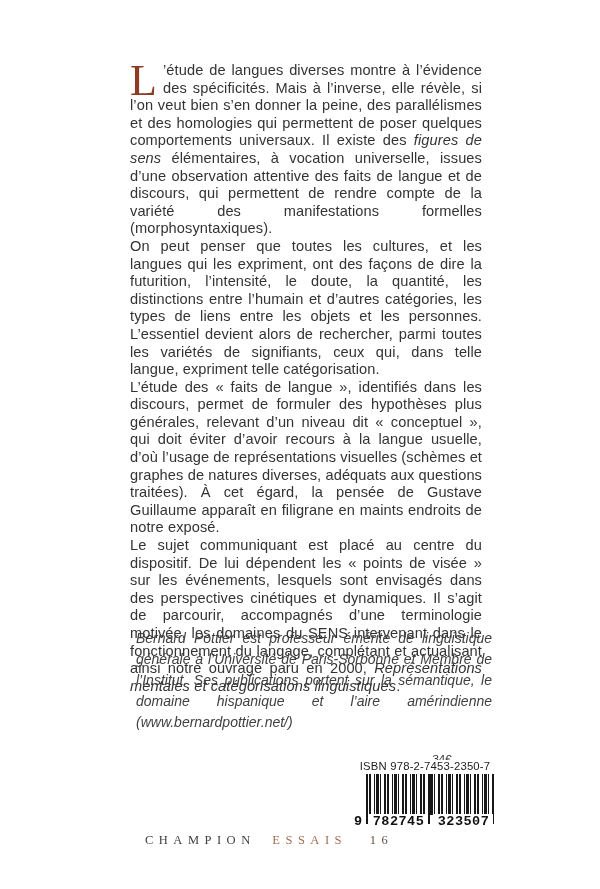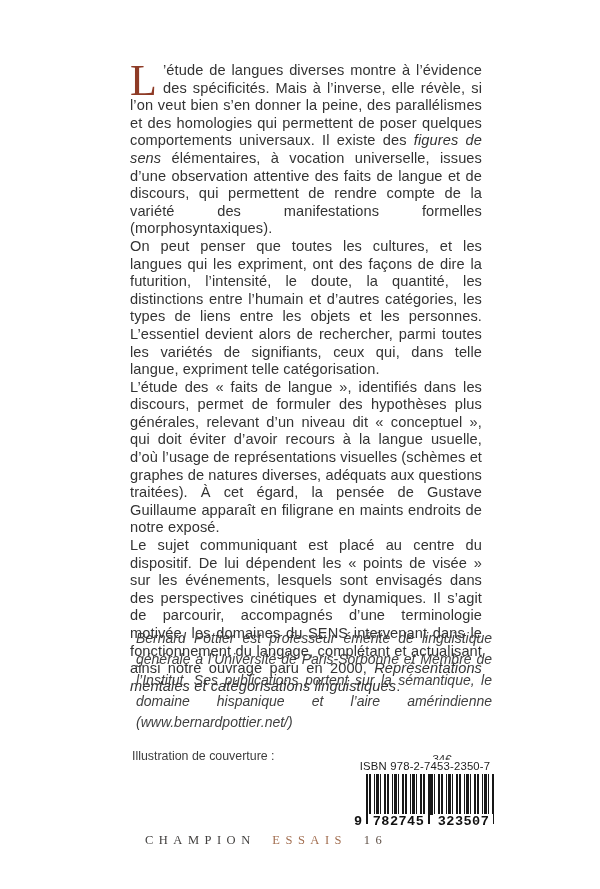--- a/index.html
+++ b/index.html
@@ -134,38 +134,37 @@
     position: absolute;
     left: 145px;
     top: 833px;
     font-family: "Liberation Serif", serif;
     font-size: 12.5px;
     letter-spacing: 5.5px;
     white-space: nowrap;
   }
   .footer-line .publisher { color: #413f3e; }
   .footer-line .series    { color: #a26e50; margin-left: 8px; }
-  .footer-line .number    { color: #5f5046; margin-left: 8px; font-family: Liberation Serif, serif; }
+  .footer-line .number    { color: #5f5046; margin-left: 14px; font-family: Liberation Serif, serif; }
 </style>
 </head>
 <body>
 
 <div id="cover">
 
   <div class="synopsis">
     <p><span class="dropcap">L</span><span>’étude de langues diverses montre à l’évidence des spécificités. Mais à l’inverse, elle révèle, si l’on veut bien s’en donner la peine, des parallélismes et des homologies qui permettent de poser quelques comportements universaux. Il existe des </span><span class="it">figures de sens</span><span> élémentaires, à vocation universelle, issues d’une observation attentive des faits de langue et de discours, qui permettent de rendre compte de la variété des manifestations formelles (morphosyntaxiques).</span></p>
     <p>On peut penser que toutes les cultures, et les langues qui les expriment, ont des façons de dire la futurition, l’intensité, le doute, la quantité, les distinctions entre l’humain et d’autres catégories, les types de liens entre les objets et les personnes. L’essentiel devient alors de rechercher, parmi toutes les variétés de signifiants, ceux qui, dans telle langue, expriment telle catégorisation.</p>
     <p>L’étude des « faits de langue », identifiés dans les discours, permet de formuler des hypothèses plus générales, relevant d’un niveau dit « conceptuel », qui doit éviter d’avoir recours à la langue usuelle, d’où l’usage de représentations visuelles (schèmes et graphes de natures diverses, adéquats aux questions traitées). À cet égard, la pensée de Gustave Guillaume apparaît en filigrane en maints endroits de notre exposé.</p>
     <p><span>Le sujet communiquant est placé au centre du dispositif. De lui dépendent les « points de visée » sur les événements, lesquels sont envisagés dans des perspectives cinétiques et dynamiques. Il s’agit de parcourir, accompagnés d’une terminologie motivée, les domaines du SENS intervenant dans le fonctionnement du langage, complétant et actualisant ainsi notre ouvrage paru en 2000, </span><span class="it">Représentations mentales et catégorisations linguistiques</span><span>.</span></p>
   </div>
 
   <div class="bio">Bernard Pottier est professeur émérite de linguistique générale à l’Université de Paris-Sorbonne et Membre de l’Institut. Ses publications portent sur la sémantique, le domaine hispanique et l’aire amérindienne (www.bernardpottier.net/)</div>
 
   <div class="credit">
-    <div>Illustration de couverture :</div>
   </div>
 
   <div class="price">34€</div>
 
   <div class="isbn-block">
     <div class="isbn-label">ISBN 978-2-7453-2350-7</div>
     <div class="barcode">
       <div class="bars"></div>
       <div class="guard g1"></div>
       <div class="guard g2"></div>

